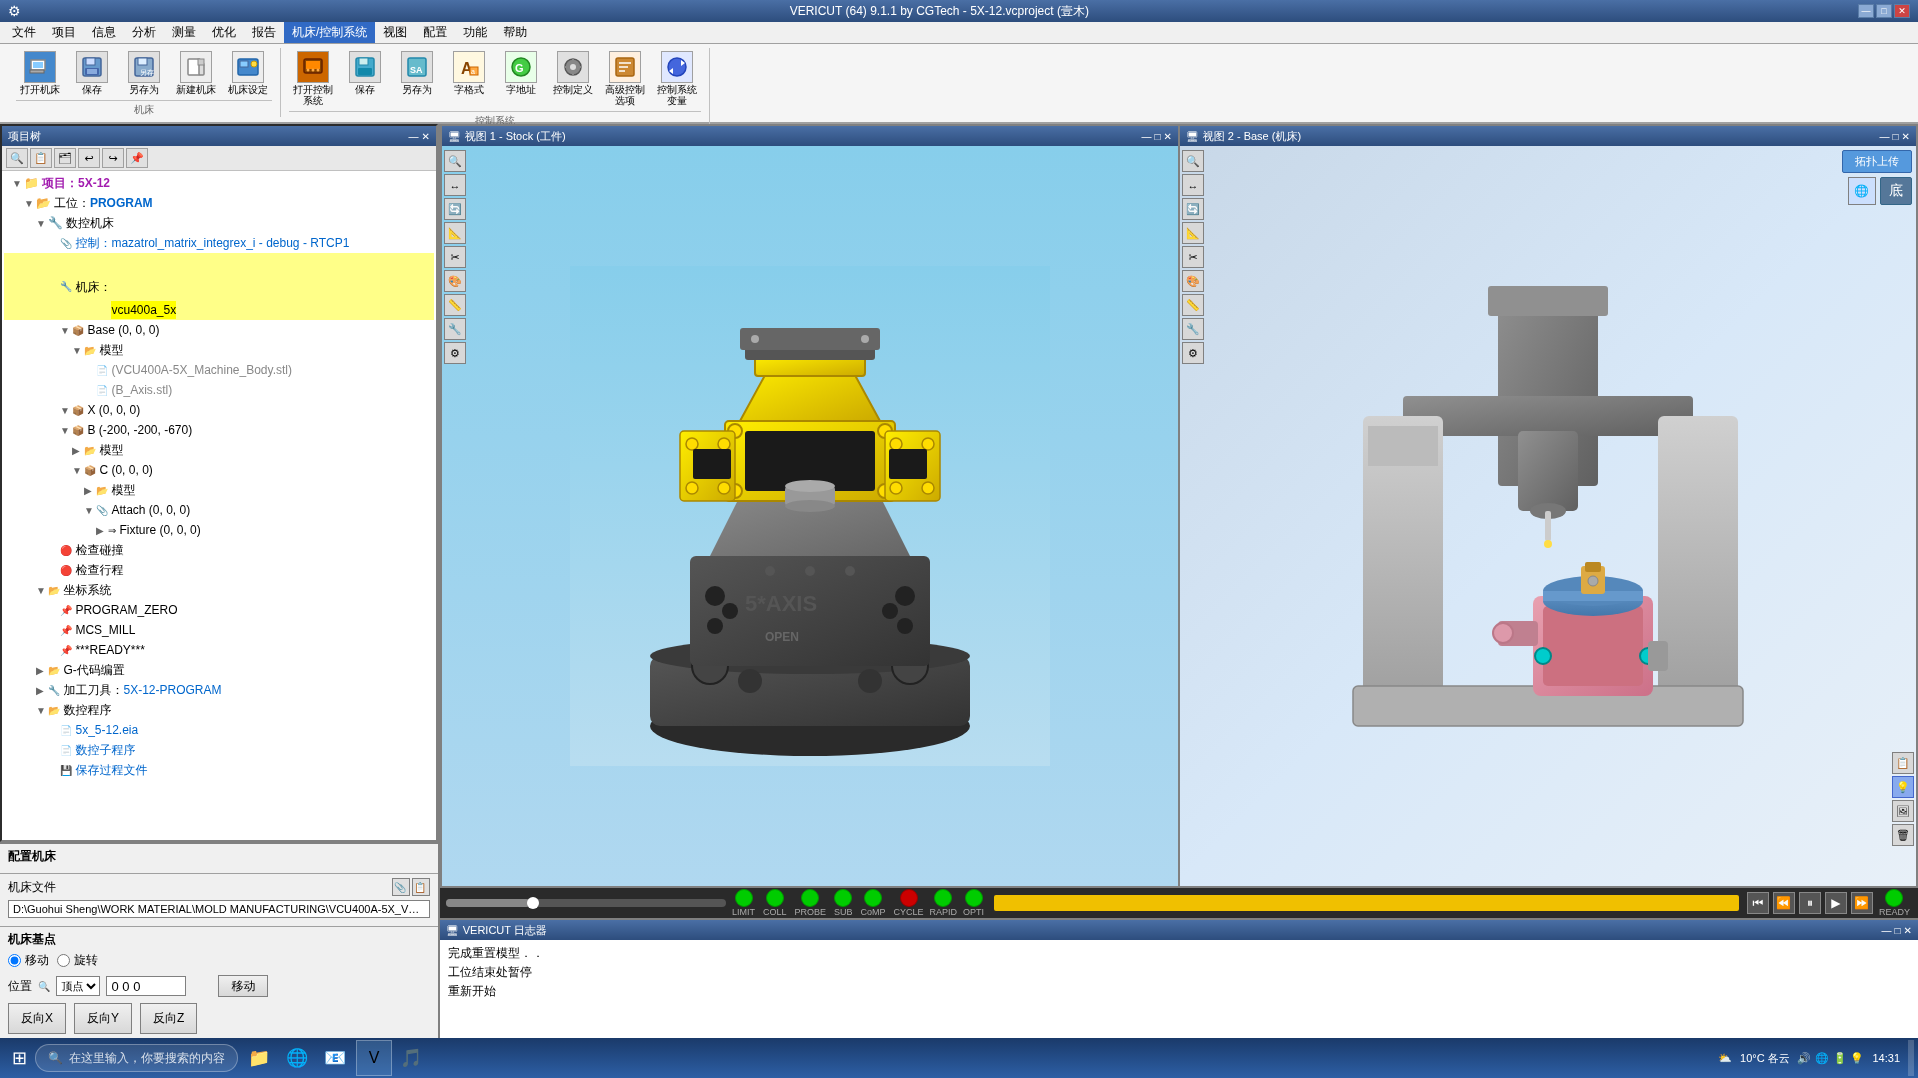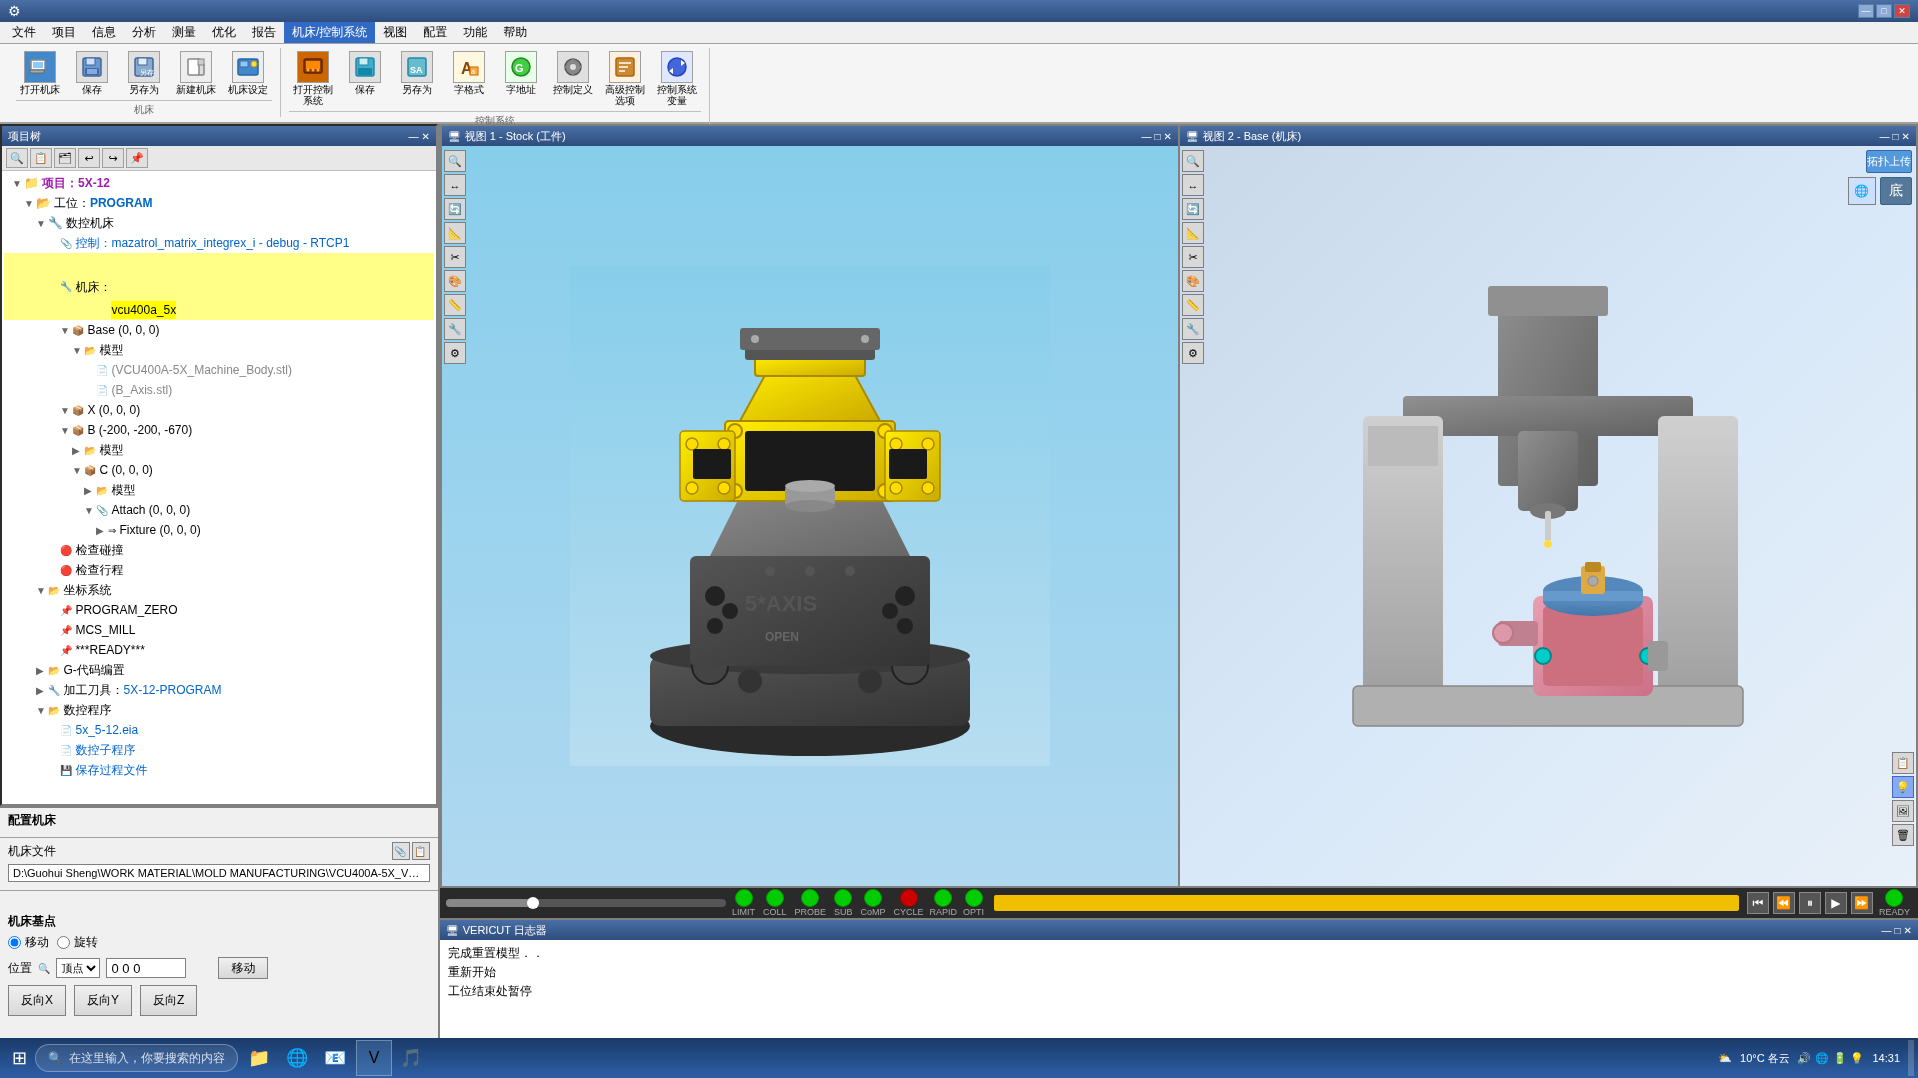--- a/index.html
+++ b/index.html
@@ -57,20 +57,21 @@
     #view1 { border-right: 2px solid #808080; }
     #view2 { }
   </style>
 </head>
 <body>
 
 <div id="title-bar">
   <div style="display:flex;align-items:center;gap:4px;">
     <span style="font-size:14px;">⚙</span>
   </div>
+  <div class="title">VERICUT (64) 9.1.1 by CGTech - 5X-12.vcproject (壹木)</div>
   <div class="win-controls">
     <div class="win-btn">—</div>
     <div class="win-btn">□</div>
     <div class="win-btn" style="background:#cc4444;">✕</div>
   </div>
 </div>
 
 <div id="menu-bar">
   <div class="menu-item">文件</div>
   <div class="menu-item">项目</div>
@@ -472,21 +473,21 @@
         <div style="display:flex;align-items:center;justify-content:space-between;margin-bottom:4px;">
           <span style="font-size:12px;">机床文件</span>
           <div style="display:flex;gap:2px;">
             <button style="width:18px;height:18px;font-size:10px;padding:0;cursor:pointer;background:#e0e0e0;border:1px solid #808080;">📎</button>
             <button style="width:18px;height:18px;font-size:10px;padding:0;cursor:pointer;background:#e0e0e0;border:1px solid #808080;">📋</button>
           </div>
         </div>
         <div style="background:white;border:1px solid #808080;padding:2px 4px;font-size:11px;width:100%;color:#000;margin-bottom:4px;overflow:hidden;text-overflow:ellipsis;white-space:nowrap;">D:\Guohui Sheng\WORK MATERIAL\MOLD MANUFACTURING\VCU400A-5X_VERICUT_SUMILATI...</div>
       </div>
 
-      <div style="background:#f0f0f0;border-top:1px solid #a0a0a0;padding:22px 8px;">
+      <div style="background:#f0f0f0;border-top:1px solid #a0a0a0;padding:4px 8px;">
         <div style="font-size:12px;font-weight:bold;margin-bottom:4px;">机床基点</div>
         <div style="display:flex;gap:8px;margin-bottom:6px;">
           <label style="display:flex;align-items:center;gap:4px;font-size:12px;cursor:pointer;">
             <input type="radio" name="base-mode" checked="" style="">
             <span>移动</span>
           </label>
           <label style="display:flex;align-items:center;gap:4px;font-size:12px;cursor:pointer;">
             <input type="radio" name="base-mode" style="">
             <span>旋转</span>
           </label>
@@ -706,21 +707,21 @@
 
               <circle cx="290" cy="315" r="5" fill="#aaa" stroke="#888" stroke-width="1"></circle>
 
               <circle cx="240" cy="390" r="8" fill="#00cccc" stroke="#008888" stroke-width="2"></circle>
               <circle cx="345" cy="390" r="8" fill="#00cccc" stroke="#008888" stroke-width="2"></circle>
 
               <rect x="345" y="375" width="20" height="30" rx="4" fill="#999"></rect>
             </svg>
 
             <div style="position:absolute;top:4px;right:4px;display:flex;flex-direction:column;gap:4px;align-items:flex-end;">
-              <button style="background:#5599dd;color:white;border:1px solid #3366aa;padding:3px 0;font-size:11px;cursor:pointer;border-radius:2px;">拓扑上传</button>
+              <button style="background:#5599dd;color:white;border:1px solid #3366aa;padding:3px 12px;font-size:11px;cursor:pointer;border-radius:2px;">拓扑上传</button>
               <div style="display:flex;gap:4px;">
                 <button style="width:28px;height:28px;background:rgba(200,220,255,0.7);border:1px solid #808080;cursor:pointer;font-size:12px;display:flex;align-items:center;justify-content:center;">🌐</button>
                 <div style="background:#557799;color:white;border:1px solid #336688;padding:4px 8px;font-size:14px;cursor:pointer;border-radius:2px;display:flex;align-items:center;justify-content:center;">底</div>
               </div>
             </div>
 
             <div style="position:absolute;left:2px;top:4px;display:flex;flex-direction:column;gap:2px;">
               <button style="width:22px;height:22px;background:#d8d8d8;border:1px solid #808080;cursor:pointer;font-size:11px;">🔍</button>
               <button style="width:22px;height:22px;background:#d8d8d8;border:1px solid #808080;cursor:pointer;font-size:11px;">↔</button>
               <button style="width:22px;height:22px;background:#d8d8d8;border:1px solid #808080;cursor:pointer;font-size:11px;">🔄</button>
@@ -803,22 +804,22 @@
             <span>VERICUT 日志器</span>
           </div>
           <div style="display:flex;gap:3px;">
             <span style="cursor:pointer;font-size:10px;">—</span>
             <span style="cursor:pointer;font-size:10px;">□</span>
             <span style="cursor:pointer;font-size:10px;">✕</span>
           </div>
         </div>
         <div style="flex:1;background:white;padding:4px 8px;font-size:12px;overflow-y:auto;">
           <div style="padding:1px 0;">完成重置模型．．</div>
+          <div style="padding:1px 0;">工位结束处暂停</div>
           <div style="padding:1px 0;">重新开始</div>
-          <div style="padding:1px 0;">工位结束处暂停</div>
         </div>
 
         <div style="position:absolute;right:2px;bottom:2px;display:flex;flex-direction:column;gap:2px;">
         </div>
       </div>
     </div>
   </div>
 </div>
 
 <div id="taskbar">

